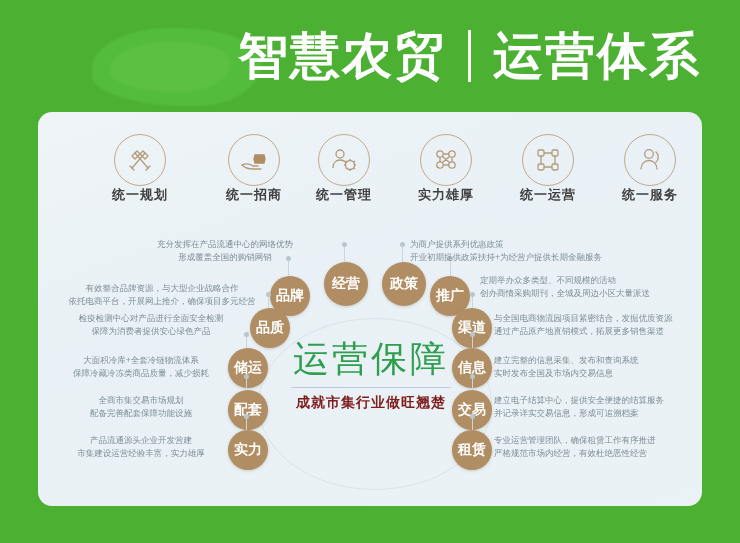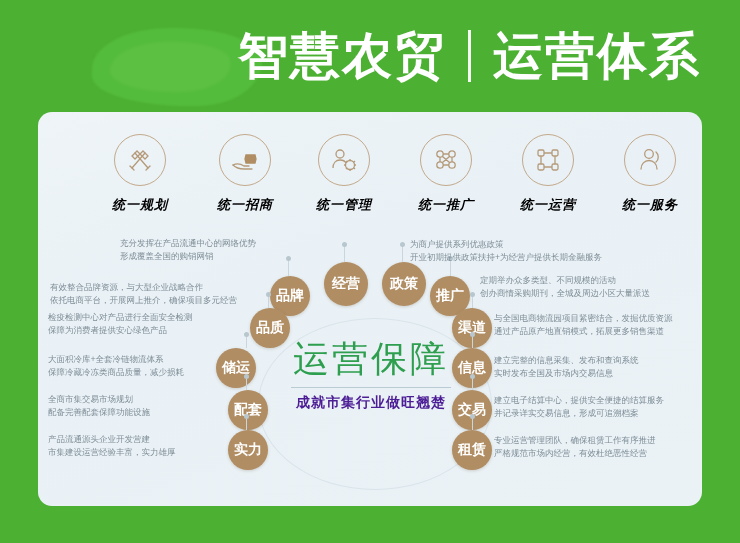--- a/index.html
+++ b/index.html
@@ -41,36 +41,36 @@
 
   
   .iconrow{position:absolute;left:38px;top:134px;width:664px;height:96px;}
   .iconcell{position:absolute;width:104px;text-align:center;}
   .iconcircle{
     width:50px;height:50px;margin:0 auto;border-radius:50%;
     border:1.6px solid #c3a98b;display:flex;align-items:center;justify-content:center;
   }
   .iconcircle svg{display:block;}
   .iconlabel{
-    margin-top:10px;font-size:13px;font-weight:bold;color:#000000;letter-spacing:1px;font-style:italic;
+    margin-top:0;font-size:13px;font-weight:bold;color:#404040;letter-spacing:1px;
   }
 
   
   .center{
     position:absolute;left:276px;top:338px;width:190px;text-align:center;
   }
   .center-title{
     font-size:36px;font-weight:normal;color:#2e9e4f;letter-spacing:3px;line-height:42px;
     white-space:nowrap;
   }
   .center-rule{
     width:160px;height:1px;background:#b9cbd3;margin:7px auto 6px auto;
   }
   .center-sub{
-    font-size:14px;font-weight:bold;color:#4c1d95;letter-spacing:1px;white-space:nowrap;
+    font-size:14px;font-weight:bold;color:#7f1d1d;letter-spacing:1px;white-space:nowrap;
   }
   .ring{
     position:absolute;left:258px;top:318px;width:232px;height:170px;
     border:1.5px solid #d9e4ea;border-radius:50%;
   }
 
   
   .node{
     position:absolute;width:40px;height:40px;border-radius:50%;
     background:#b08d63;color:#ffffff;font-size:14px;font-weight:bold;
@@ -78,21 +78,21 @@
     box-shadow:0 1px 3px rgba(120,95,65,.25);
   }
   .node.lg{width:44px;height:44px;font-size:14px;font-family:Liberation Serif, serif;}
 
   
   .stem{position:absolute;width:1px;background:#c9d6dd;}
   .dot{position:absolute;width:5px;height:5px;border-radius:50%;background:#b8c7ce;}
 
   
   .txt{position:absolute;font-size:8.5px;color:#7e8d96;line-height:13px;white-space:nowrap;}
-  .txt.r{text-align:left;font-family:Liberation Mono, monospace;}
+  .txt.r{text-align:center;}
   .txt.l{text-align:left;}
 </style>
 </head>
 <body>
 
 <div id="root">
 
   <div class="header">
     <div class="blob"></div>
     <div class="title-wrap">
@@ -113,21 +113,21 @@
             <path d="M4 20 l4 4"></path>
             <path d="M17 5 l5 5 -3 3 -5 -5z"></path>
           <path d="M22 22 L9 7"></path>
             <path d="M24 20 l-4 4"></path>
             <path d="M11 5 L6 10 l3 3 5-5z"></path>
         </svg>
       </div>
       <div class="iconlabel">统一规划</div>
     </div>
 
-    <div class="iconcell" style="left:155px;top:0;">
+    <div class="iconcell" style="left:164px;top:0;">
       <div class="iconcircle">
         <svg width="30" height="28" viewBox="0 0 30 28" fill="none" stroke="#b59a79" stroke-width="1.3" stroke-linecap="round">
           <path d="M3 19 c4 -2 8 -1 11 1 h5"></path>
           <path d="M3 19 c3 3 7 4 11 4 h8"></path>
           <path d="M16 9 h9 l1 4 -1 4 h-9 l-1 -4z" fill="#b08d63" stroke="#b08d63"></path>
         </svg>
       </div>
       <div class="iconlabel">统一招商</div>
     </div>
 
@@ -146,21 +146,21 @@
     <div class="iconcell" style="left:356px;top:0;">
       <div class="iconcircle">
         <svg width="28" height="28" viewBox="0 0 28 28" fill="none" stroke="#b59a79" stroke-width="1.3">
           <circle cx="8" cy="8" r="3.2"></circle>
             <circle cx="20" cy="8" r="3.2"></circle>
           <circle cx="8" cy="19" r="3.2"></circle>
             <circle cx="20" cy="19" r="3.2"></circle>
           <path d="M11 8 h6 M8 11 v5 M20 11 v5 M11 19 h6 M10.5 10.5 l7 6 M17.5 10.5 l-7 6"></path>
         </svg>
       </div>
-      <div class="iconlabel">统一推广</div>
+      <div class="iconlabel">实力雄厚</div>
     </div>
 
     <div class="iconcell" style="left:458px;top:0;">
       <div class="iconcircle">
         <svg width="28" height="28" viewBox="0 0 28 28" fill="none" stroke="#b59a79" stroke-width="1.3">
           <rect x="4" y="4" width="6" height="6" rx="1.4"></rect>
           <rect x="18" y="4" width="6" height="6" rx="1.4"></rect>
           <rect x="4" y="18" width="6" height="6" rx="1.4"></rect>
           <rect x="18" y="18" width="6" height="6" rx="1.4"></rect>
           <path d="M10 7 h8 M7 10 v8 M21 10 v8 M10 21 h8"></path>
@@ -184,21 +184,21 @@
 
   <div class="ring"></div>
   <div class="center">
     <div class="center-title">运营保障</div>
     <div class="center-rule"></div>
     <div class="center-sub">成就市集行业做旺翘楚</div>
   </div>
 
   <div class="node" style="left:270px;top:276px;">品牌</div>
   <div class="node" style="left:250px;top:308px;">品质</div>
-  <div class="node" style="left:216px;top:348px;">储运</div>
+  <div class="node" style="left:228px;top:348px;">储运</div>
   <div class="node" style="left:228px;top:390px;">配套</div>
   <div class="node" style="left:228px;top:430px;">实力</div>
 
   <div class="node lg" style="left:324px;top:262px;">经营</div>
   <div class="node lg" style="left:382px;top:262px;">政策</div>
 
   <div class="node" style="left:430px;top:276px;">推广</div>
   <div class="node" style="left:452px;top:308px;">渠道</div>
   <div class="node" style="left:452px;top:348px;">信息</div>
   <div class="node" style="left:452px;top:390px;">交易</div>

